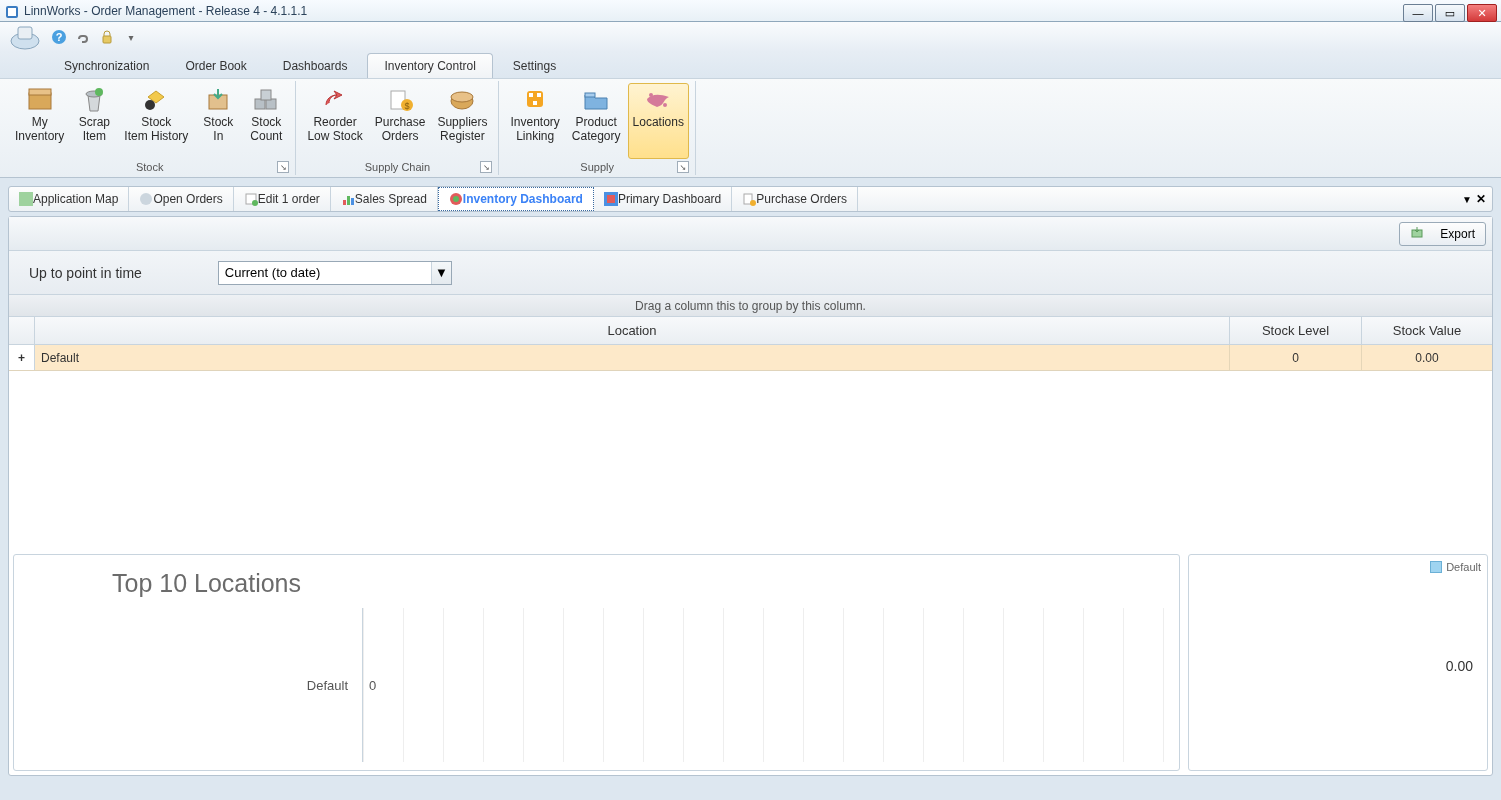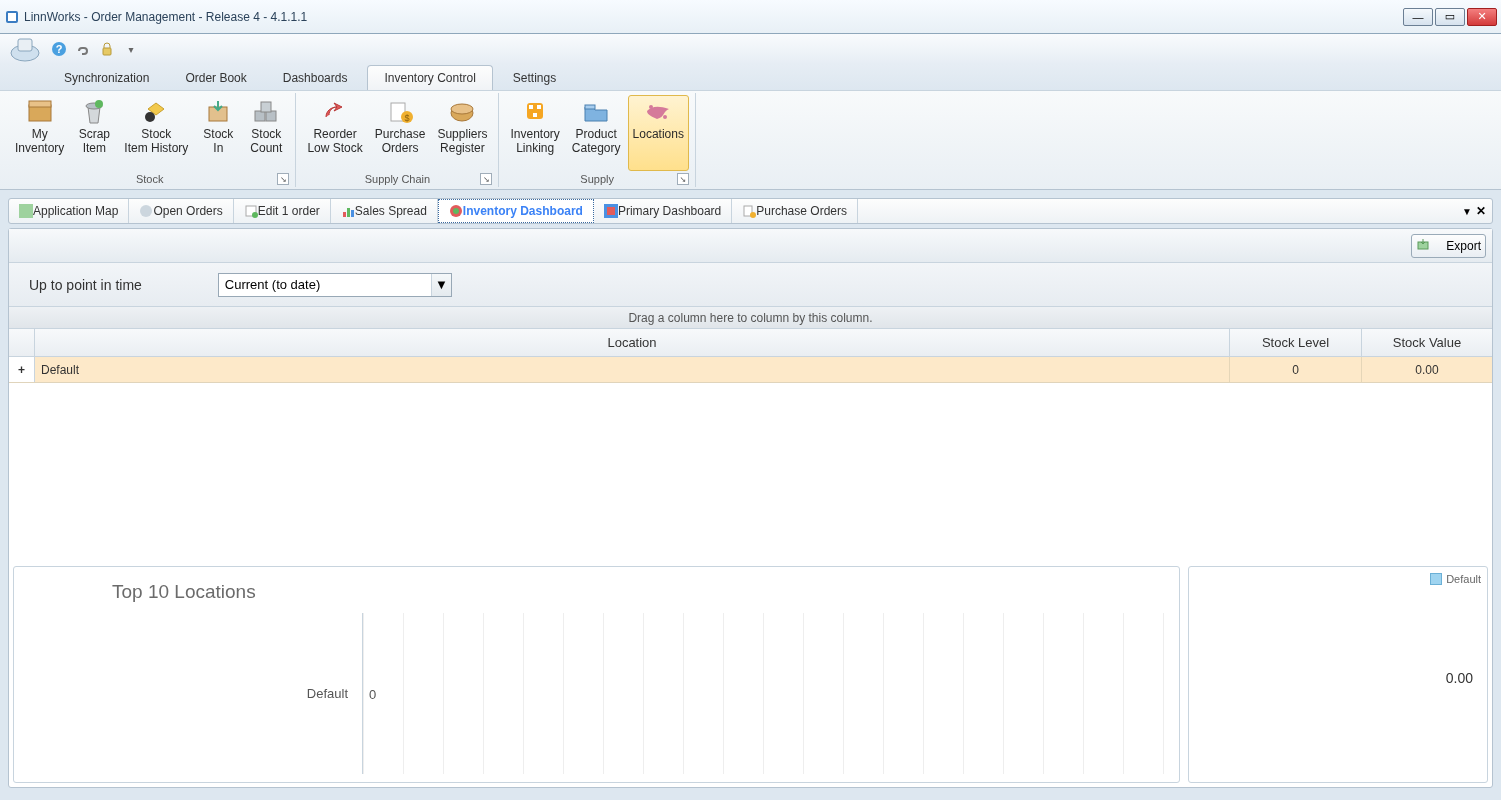--- a/index.html
+++ b/index.html
@@ -1,19 +1,19 @@
 <!DOCTYPE html>
 <html><head>
 <meta charset="utf-8">
 <style>
 * { box-sizing: border-box; margin: 0; padding: 0; font-family: "Segoe UI", Tahoma, sans-serif; }
 body { background: #dde7f0; width: 1501px; height: 800px; overflow: hidden; font-size: 12px; }
 
 
-.titlebar { height: 34px; background: linear-gradient(#f7fbff,#e8f0f6); display:flex; align-items:center; padding:4px 4px; border-bottom:1px solid #8fa7bb; }
+.titlebar { height: 22px; background: linear-gradient(#f7fbff,#e8f0f6); display:flex; padding:4px 4px; border-bottom:1px solid #8fa7bb; }
 .titlebar-icon { width: 16px; height:16px; margin-right:4px; }
 .titlebar-text { flex:1; color:#2b425a; font-size:12px; }
 .win-controls { display:flex; gap:2px; }
 .win-btn { width:30px; height:18px; border:1px solid #6b7f94; border-radius:2px; background:linear-gradient(#f5f9fc,#d6e2ee); display:flex; align-items:center; justify-content:center; font-size:11px; cursor:pointer; }
 .win-btn.close { background:linear-gradient(#f47f7f,#d33a3a); color:#fff; border-color:#a12020; }
 
 
 .quickbar { height:30px; background:linear-gradient(#f9fbfd,#e6edf4); display:flex; align-items:center; padding:0 6px; gap:6px; }
 .app-logo { width:38px; height:30px; display:flex; align-items:center; justify-content:center; }
 .q-icon { width:18px; height:18px; border-radius:3px; display:inline-flex; align-items:center; justify-content:center; cursor:pointer; }
@@ -37,21 +37,21 @@
 .doctabs-row { height:26px; margin:8px 8px 0 8px; display:flex; align-items:center; border:1px solid #b5c3d0; background:linear-gradient(#fdfdfd,#eef2f5); border-radius:3px; }
 .doctabs { display:flex; flex:1; height:100%; align-items:center; }
 .doctab { height:100%; padding:0 10px; display:flex; align-items:center; border-right:1px solid #c8d4de; cursor:pointer; font-size:12px; color:#333; }
 .doctab.active { background:#fff; border:1px dotted #3a6aa0; font-weight:bold; color:#3b82f6; margin:-1px 0; }
 .doctab .tico { width:14px; height:14px; }
 .doctabs-right { display:flex; align-items:center; gap:4px; padding:0 6px; }
 
 
 .content { margin:4px 8px 8px 8px; border:1px solid #b5c3d0; background:#fff; border-radius:3px; height:560px; display:flex; flex-direction:column; }
 .toolbar { height:34px; background:linear-gradient(#f7f9fb,#e5ebf0); border-bottom:1px solid #c8d4de; display:flex; align-items:center; justify-content:flex-end; padding:0 6px; }
-.export-btn { height:24px; padding:0 4px; border:1px solid #9aaab8; border-radius:3px; background:linear-gradient(#fdfdfd,#e9eef3); display:flex; align-items:center; gap:16px; cursor:pointer; font-size:12px; }
+.export-btn { height:24px; padding:0 10px; border:1px solid #9aaab8; border-radius:3px; background:linear-gradient(#fdfdfd,#e9eef3); display:flex; align-items:center; gap:16px; cursor:pointer; font-size:12px; }
 
 .filter-row { height:44px; background:linear-gradient(#f2f5f8,#e7ecf1); border-bottom:1px solid #c8d4de; display:flex; align-items:center; padding:0 20px; gap:76px; }
 .filter-label { font-size:14px; color:#333; }
 .combo { width:234px; height:24px; border:1px solid #98a8b6; background:#fff; display:flex; align-items:center; padding:0 6px; cursor:pointer; position:relative; font-size:13px; }
 .combo .arrow { position:absolute; right:0; top:0; bottom:0; width:20px; border-left:1px solid #c8d4de; display:flex; align-items:center; justify-content:center; background:linear-gradient(#f5f8fa,#e4eaef); }
 
 .group-by { height:22px; background:linear-gradient(#eef1f4,#e0e5ea); border-bottom:1px solid #c8d4de; display:flex; align-items:center; justify-content:center; font-size:12px; color:#555; }
 
 .grid-header { height:28px; display:flex; border-bottom:1px solid #c8d4de; background:linear-gradient(#f7f9fb,#eaeef2); }
 .gh-cell { border-right:1px solid #c8d4de; display:flex; align-items:center; justify-content:center; font-size:13px; color:#333; }
@@ -66,21 +66,21 @@
 .gr-loc { flex:1; }
 .gr-level { width:132px; justify-content:center; }
 .gr-value { width:130px; justify-content:center; border-right:none; }
 
 .grid-body { flex:1; background:#fff; }
 
 .charts-row { height:225px; display:flex; gap:8px; padding:4px; }
 .chart-panel { border:1px solid #c8d4de; border-radius:3px; background:#fff; padding:8px; }
 .chart-left { flex:1; display:flex; flex-direction:column; }
 .chart-right { width:300px; position:relative; }
-.chart-title { font-size:19px; color:#6b6b6b; padding:6px 0 10px 90px; }
+.chart-title { font-size:25px; color:#6b6b6b; padding:6px 0 10px 90px; }
 .barchart { flex:1; display:flex; align-items:stretch; padding-left:50px; }
 .bar-label { width:290px; display:flex; align-items:center; justify-content:flex-end; padding-right:14px; font-size:13px; color:#555; }
 .bar-area { flex:1; border-left:1px solid #c8d4de; position:relative; background-image:repeating-linear-gradient(to right, #eee 0, #eee 1px, transparent 1px, transparent 40px); }
 .bar-zero-label { position:absolute; top:50%; left:6px; transform:translateY(-50%); font-size:13px; color:#555; }
 .legend { position:absolute; top:6px; right:6px; display:flex; align-items:center; gap:4px; font-size:11px; color:#666; }
 .legend-swatch { width:12px; height:12px; background:#9fd4f0; border:1px solid #6bb0d6; }
 .right-value { position:absolute; right:14px; top:48%; font-size:14px; color:#333; }
 .svg-ico { display:block; }
 </style>
 </head>
@@ -339,21 +339,21 @@
   </div>
 
   <div class="filter-row">
     <span class="filter-label">Up to point in time</span>
     <div class="combo">
       <span>Current (to date)</span>
       <span class="arrow">▼</span>
     </div>
   </div>
 
-  <div class="group-by">Drag a column here to column by this column.</div>
+  <div class="group-by">Drag a column this to group by this column.</div>
 
   <div class="grid-header">
     <div class="gh-cell gh-expand"></div>
     <div class="gh-cell gh-loc">Location</div>
     <div class="gh-cell gh-level">Stock Level</div>
     <div class="gh-cell gh-value">Stock Value</div>
   </div>
 
   <div class="grid-row">
     <div class="gr-cell gr-expand">+</div>

